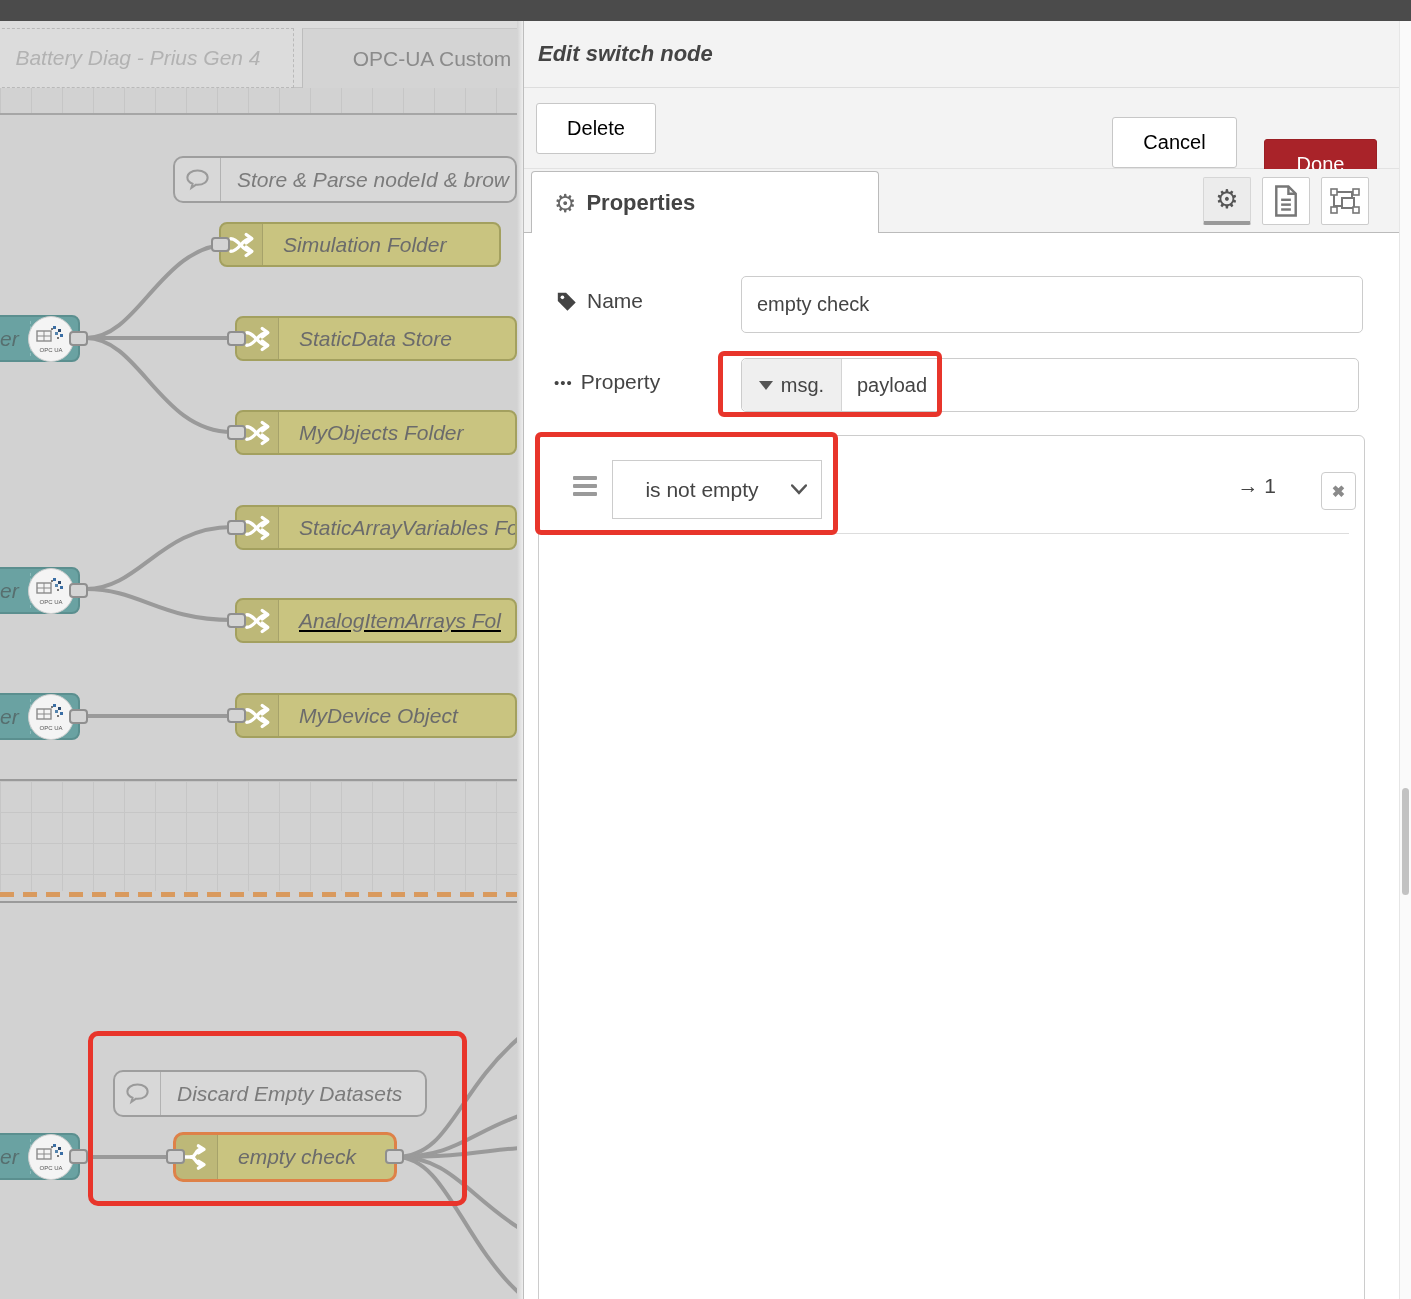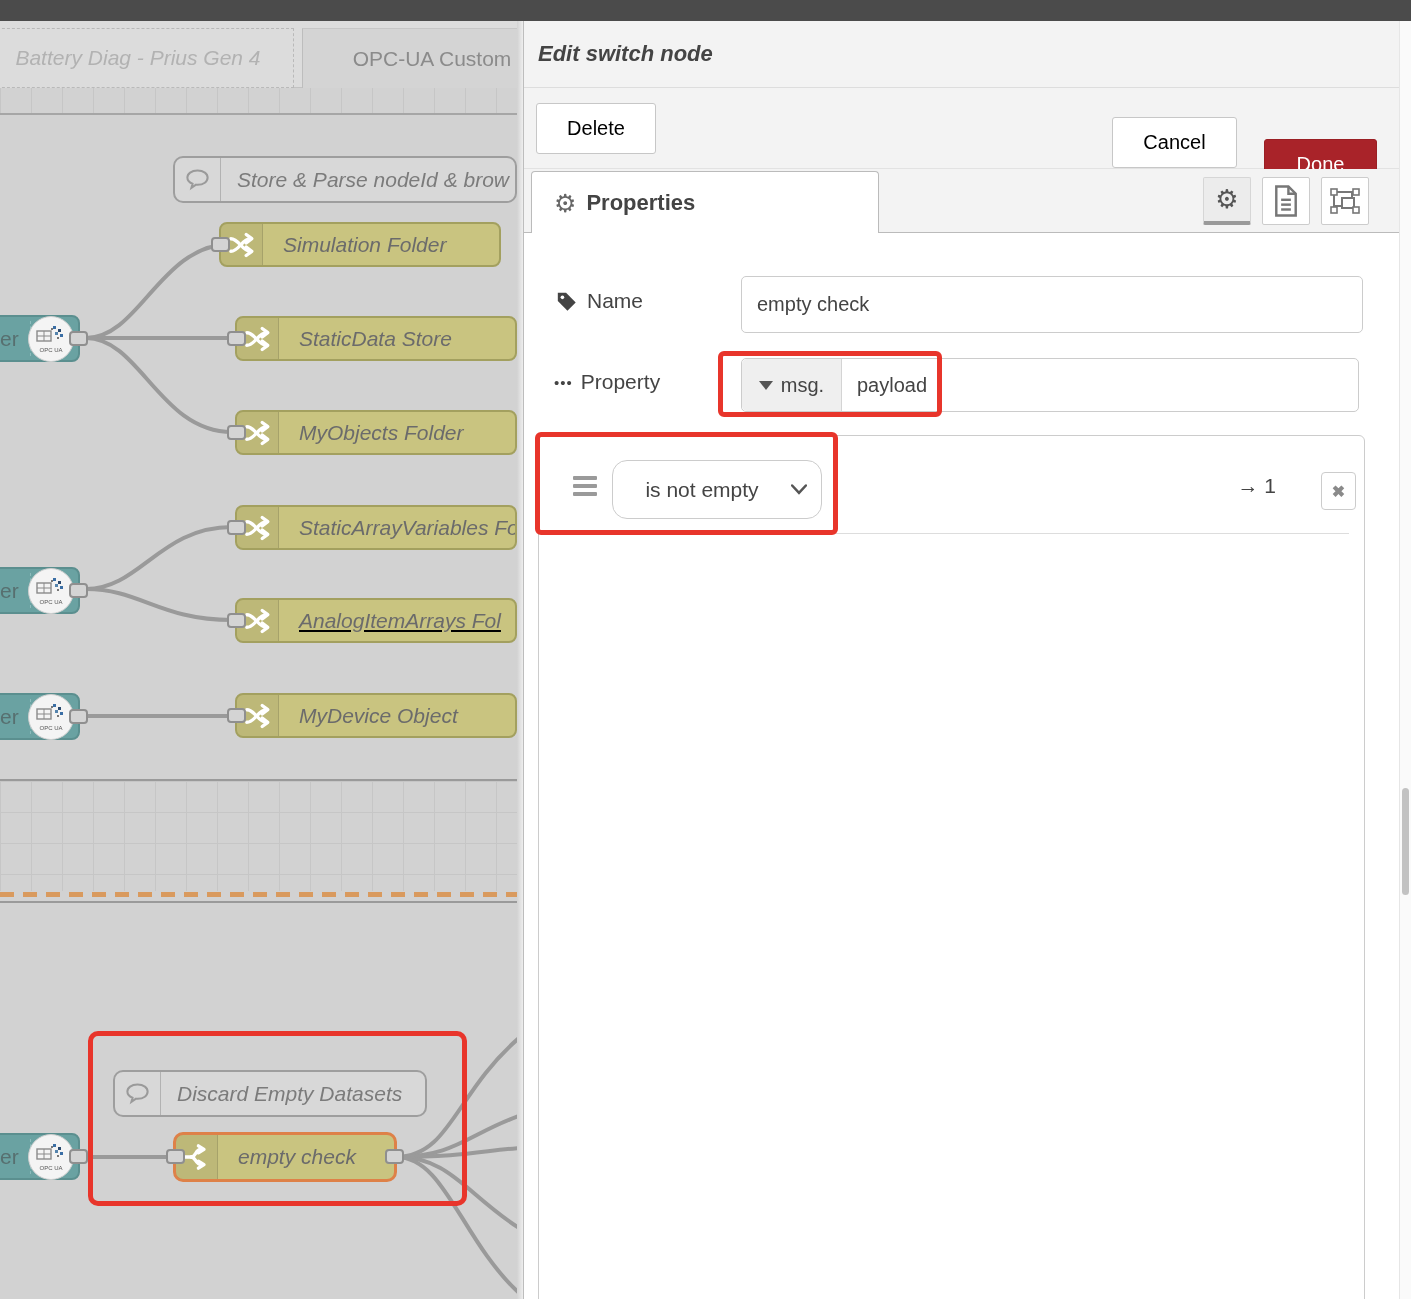--- a/index.html
+++ b/index.html
@@ -33,21 +33,21 @@
   .comment-node { background:#d8d8d8; border:2px solid #9e9e9e; display:flex; align-items:center; }
   .comment-node .iconzone { width:46px; align-self:stretch; border-right:1px solid #b2b2b2; display:flex; align-items:center; justify-content:center; }
   .comment-node .lbl { flex:1; padding-left:16px; font-style:italic; font-size:21px; color:#7b7b7b; white-space:nowrap; overflow:hidden; }
 
   .khaki-node { background:#c9c480; border:2px solid #a3a05f; display:flex; align-items:center; }
   .khaki-node .iconzone { width:42px; align-self:stretch; background:rgba(0,0,0,0.06); border-right:1px solid rgba(0,0,0,0.12); border-radius:6px 0 0 6px; display:flex; align-items:center; justify-content:center; }
   .khaki-node .lbl { flex:1; padding-left:20px; font-style:italic; font-size:21px; color:#6b6b6b; white-space:nowrap; overflow:hidden; }
   .khaki-node.selected { border:3px solid #de8148; border-radius:10px; }
 
   .opc-node { background:#6aa2a2; border:2px solid #5b8f8f; display:flex; align-items:center; }
-  .opc-node .lbl { position:absolute; left:58px; top:50%; transform:translateY(-50%); font-size:21px; color:#576f6f; }
+  .opc-node .lbl { position:absolute; left:58px; top:50%; transform:translateY(-50%); font-style:italic; font-size:21px; color:#576f6f; }
   .opc-node .sep { position:absolute; left:88px; top:4px; bottom:4px; width:0; border-left:1px dashed #8cbcbc; }
   .opc-node .circle { position:absolute; right:4px; top:50%; transform:translateY(-50%); width:46px; height:46px; border-radius:50%; background:#f4f4f4; border:1px solid #cfcfcf; display:flex; align-items:center; justify-content:center; }
 
   .annot { position:absolute; border:5px solid #e8352b; border-radius:6px; z-index:10; }
 
   
   .tray-shadow { position:absolute; left:517px; top:21px; width:6px; height:1278px; background:linear-gradient(to right, rgba(210,210,210,0.4), #eeeeee); z-index:20; }
 
   
   .dialog { position:absolute; left:523px; top:21px; width:888px; height:1278px; background:#ffffff; border-left:1px solid #bdbdbd; overflow:hidden; z-index:21; }
@@ -73,21 +73,21 @@
   .input { position:absolute; background:#ffffff; border:1px solid #cccccc; border-radius:5px; font-size:20px; color:#444; display:flex; align-items:center; }
   .input .val { padding-left:15px; }
   .typed { overflow:hidden; }
   .typed .msgbtn { width:100px; height:100%; background:#efefef; border-right:1px solid #d4d4d4; border-radius:5px 0 0 5px; display:flex; align-items:center; justify-content:center; gap:8px; }
   .caret-down { width:0; height:0; border-left:7px solid transparent; border-right:7px solid transparent; border-top:9px solid #555; }
   .typed .msgtxt { font-size:20px; color:#444; }
 
   .rules-box { position:absolute; left:14px; top:202px; width:827px; height:880px; border:1px solid #cccccc; border-radius:6px; background:#fff; }
   .hamburger { position:absolute; left:34px; top:40px; width:24px; height:24px; }
   .hamburger span { display:block; width:24px; height:4px; background:#9a9a9a; margin-bottom:4px; border-radius:1px; }
-  .op-select { position:absolute; left:73px; top:24px; width:210px; height:59px; border:1px solid #cccccc; border-radius:15px; background:#fff; display:flex; align-items:center; }
+  .op-select { position:absolute; left:73px; top:24px; width:210px; height:59px; border:1px solid #cccccc; border-radius:0; background:#fff; display:flex; align-items:center; }
   .op-select .optxt { flex:1; text-align:center; font-size:21px; color:#444; }
   .rule-port { position:absolute; right:88px; top:38px; font-size:21px; color:#444; }
   .rule-x { position:absolute; right:8px; top:36px; width:35px; height:38px; border:1px solid #cccccc; border-radius:4px; background:#fff; display:flex; align-items:center; justify-content:center; color:#8a8a8a; font-size:16px; font-weight:bold; }
   .rule-sep { position:absolute; left:15px; right:15px; top:97px; height:1px; background:#dddddd; }
 
   .scrollbar { position:absolute; right:0; top:0; width:12px; height:100%; background:#fafafa; border-left:1px solid #e6e6e6; }
   .scroll-thumb { position:absolute; left:2px; top:767px; width:7px; height:107px; background:#c2c2c2; border-radius:4px; }
 </style>
 </head>
 <body>

